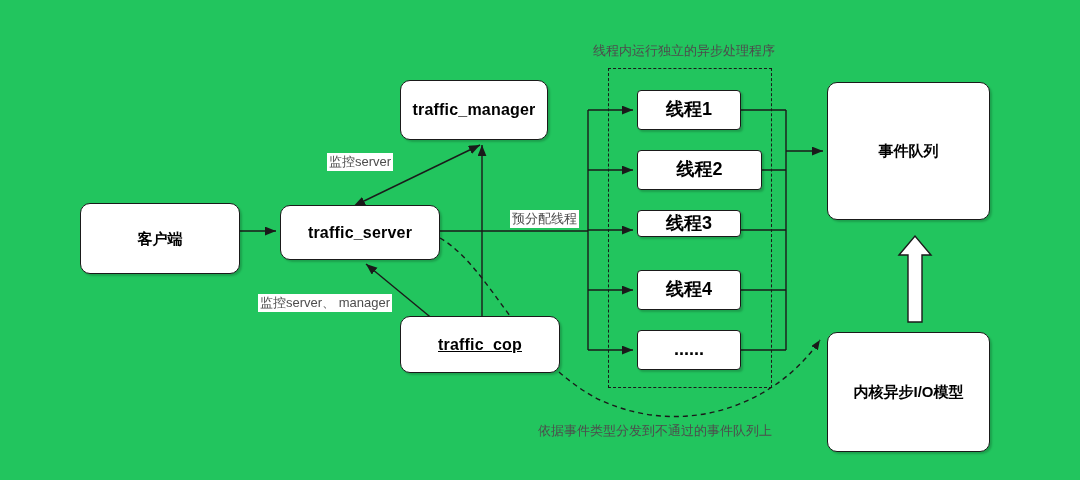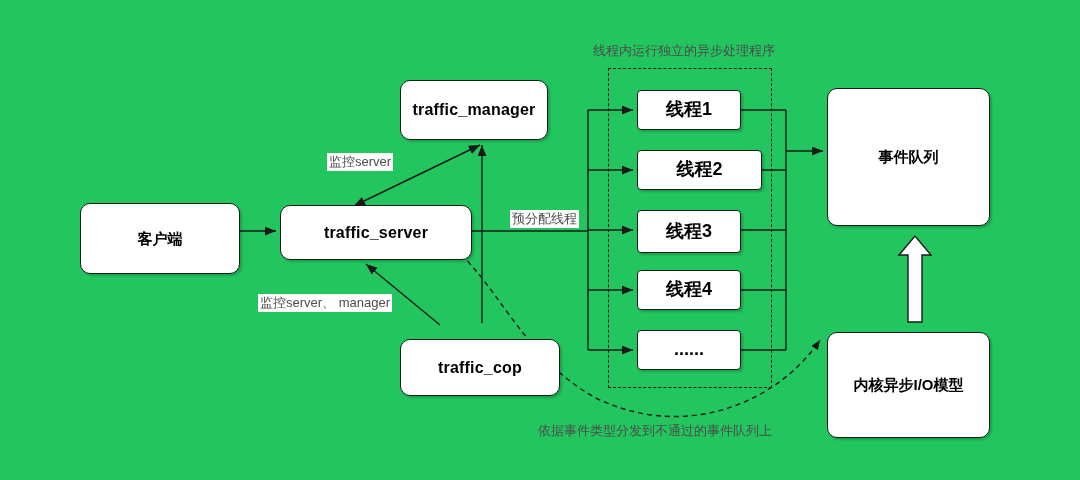--- a/index.html
+++ b/index.html
@@ -94,53 +94,53 @@
   <div class="caption" style="left:538px; top:422px;">依据事件类型分发到不通过的事件队列上</div>
 
   <div class="edge-label" style="left:327px; top:153px;">监控server</div>
   <div class="edge-label" style="left:258px; top:294px;">监控server、 manager</div>
   <div class="edge-label" style="left:510px; top:210px;">预分配线程</div>
 
   <div class="node" style="left:80px; top:203px; width:160px; height:71px;text-align:right;">
     <span class="node-label bold-cn">客户端</span>
   </div>
 
-  <div class="node" style="left:280px; top:205px; width:192px; height:55px;">
+  <div class="node" style="left:280px; top:205px; width:160px; height:55px;">
     <span class="node-label bold-en">traffic_server</span>
   </div>
 
   <div class="node" style="left:400px; top:80px; width:148px; height:60px;">
     <span class="node-label bold-en">traffic_manager</span>
   </div>
 
-  <div class="node" style="left:400px; top:339px; width:160px; height:57px;">
+  <div class="node" style="left:400px; top:316px; width:160px; height:57px;text-decoration:underline;">
     <span class="node-label bold-en">traffic_cop</span>
   </div>
 
   <div class="node thread-node" style="left:637px; top:90px; width:104px; height:40px;">
     <span class="node-label">线程1</span>
   </div>
   <div class="node thread-node" style="left:637px; top:150px; width:125px; height:40px;">
     <span class="node-label">线程2</span>
   </div>
-  <div class="node thread-node" style="left:637px; top:210px; width:104px; height:43px;">
+  <div class="node thread-node" style="left:637px; top:210px; width:104px; height:27px;">
     <span class="node-label">线程3</span>
   </div>
   <div class="node thread-node" style="left:637px; top:270px; width:104px; height:40px;justify-content:center;">
     <span class="node-label">线程4</span>
   </div>
   <div class="node thread-node" style="left:637px; top:330px; width:104px; height:40px;">
     <span class="node-label">......</span>
   </div>
 
-  <div class="node" style="left:827px; top:88px; width:163px; height:138px;">
+  <div class="node" style="left:827px; top:82px; width:163px; height:138px;">
     <span class="node-label bold-cn">事件队列</span>
   </div>
 
-  <div class="node" style="left:827px; top:332px; width:163px; height:106px;">
+  <div class="node" style="left:827px; top:332px; width:163px; height:120px;">
     <span class="node-label bold-cn">内核异步I/O模型</span>
   </div>
 
   <svg id="wires" viewBox="0 0 1080 480" xmlns="http://www.w3.org/2000/svg">
     <defs>
       <marker id="arrow" markerWidth="9" markerHeight="9" refX="8" refY="3.2" orient="auto" markerUnits="strokeWidth">
         <path d="M0,0 L8,3.2 L0,6.4 z" fill="#1a1a1a"></path>
       </marker>
       <marker id="arrowStart" markerWidth="9" markerHeight="9" refX="0" refY="3.2" orient="auto-start-reverse" markerUnits="strokeWidth">
         <path d="M0,0 L8,3.2 L0,6.4 z" fill="#1a1a1a"></path>

